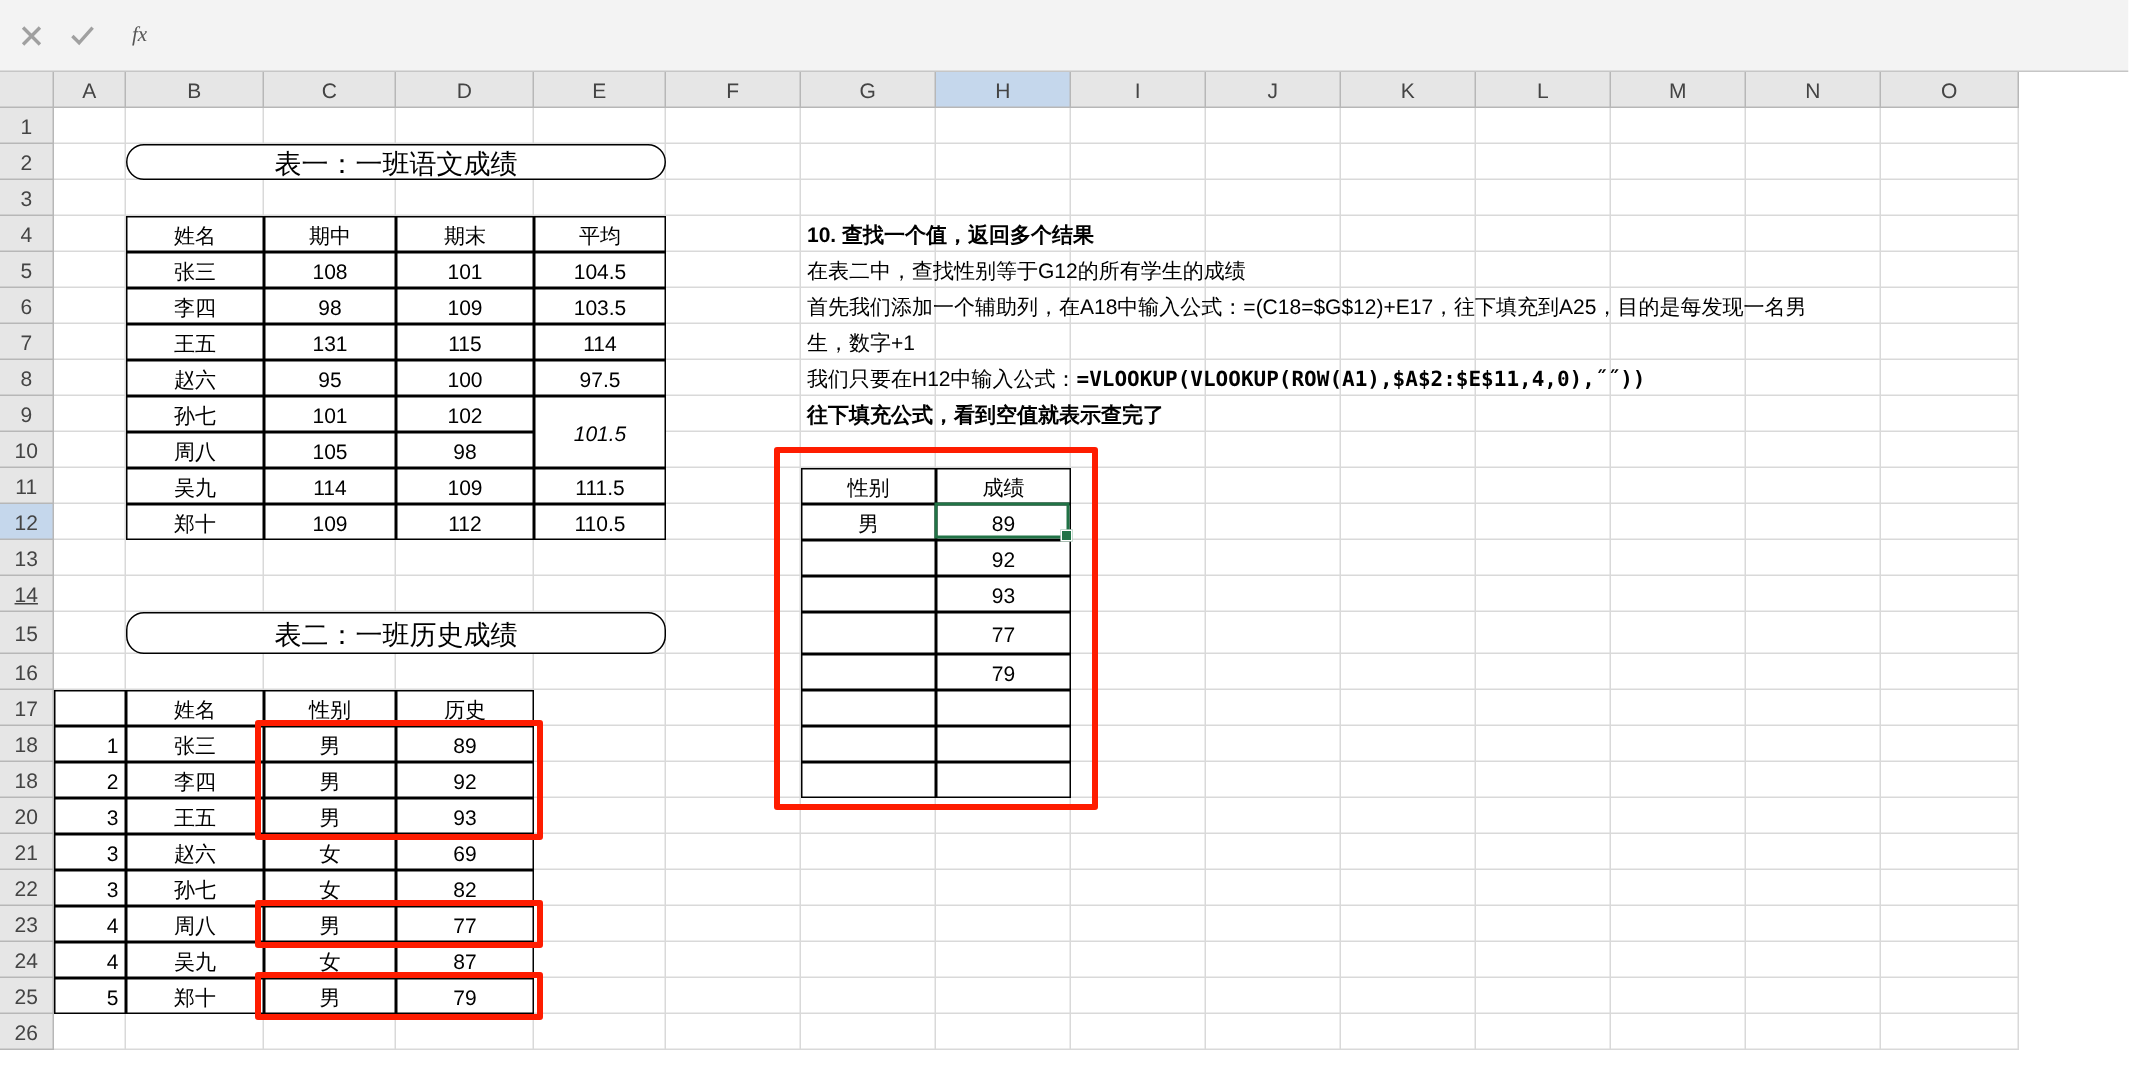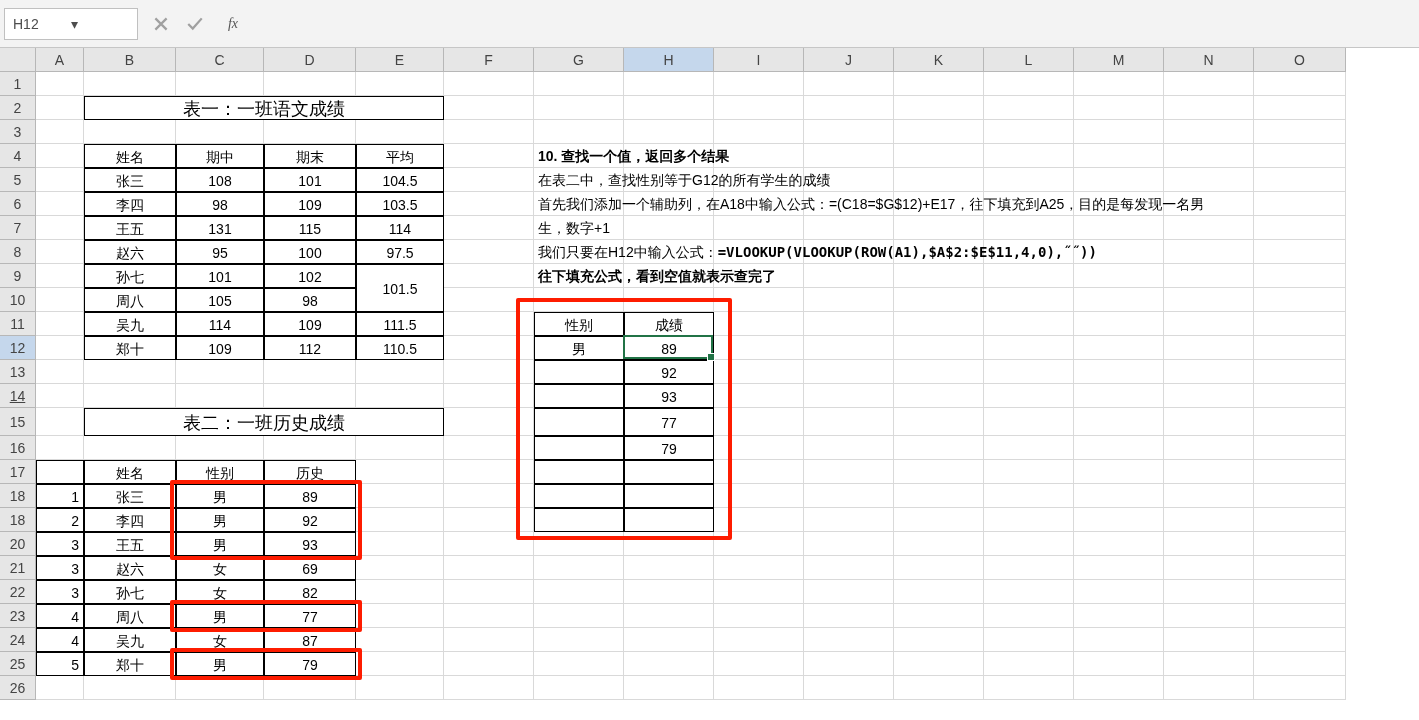--- a/index.html
+++ b/index.html
@@ -112,21 +112,21 @@
     border-right: 1px solid #d9d9d9;
     border-bottom: 1px solid #d9d9d9;
     padding: 0 4px;
     line-height: 24px;
     overflow: hidden;
     white-space: nowrap;
   }
   .cell.center { text-align: center; }
   .cell.right { text-align: right; }
   .cell.btop { border-top: 1.5px solid #000; }
-  .cell.bbot { border-bottom: 1.5px solid #000; }
+  .cell.bbot { border-bottom: 1.5px solid #000; border-radius: 12px; }
   .cell.blft { border-left: 1.5px solid #000; }
   .cell.brgt { border-right: 1.5px solid #000; }
   .cell.b-all { border: 1px solid #000; }
   .cell.fill-hd { background: #dcdcdc; }
   .cell.bold { font-weight: 700; }
   .cell.txt { overflow: visible; white-space: nowrap; }
 
   .active-cell {
     position: absolute;
     border: 2px solid #217346;
@@ -140,24 +140,20 @@
 
   .red-box {
     position: absolute; border: 4px solid #fe1c00; pointer-events: none; border-radius: 2px;
   }
 
 </style>
 </head>
 <body>
 
 <div class="fbar">
-  <div class="name-box">
-    <span>H12</span>
-    <span class="name-drop">▾</span>
-  </div>
   <div class="fbar-btns">
     <div class="fbar-btn">
       <svg viewBox="0 0 16 16">
           <path d="M3 3 L13 13 M13 3 L3 13" stroke="#a0a0a0" stroke-width="2" fill="none"></path>
         </svg>
     </div>
     <div class="fbar-btn">
       <svg viewBox="0 0 16 16">
           <path d="M2 8 L6 12 L14 3" stroke="#a0a0a0" stroke-width="2" fill="none"></path>
         </svg>
@@ -632,21 +628,21 @@
       <div class="cell center b-all" style="left: 140px; top: 216px; width: 88px; height: 24px; line-height: 24px; background: rgb(255, 255, 255);">105</div>
       <div class="cell center b-all" style="left: 228px; top: 216px; width: 92px; height: 24px; line-height: 24px; background: rgb(255, 255, 255);">98</div>
       <div class="cell center b-all" style="left: 48px; top: 240px; width: 92px; height: 24px; line-height: 24px; background: rgb(255, 255, 255);">吴九</div>
       <div class="cell center b-all" style="left: 140px; top: 240px; width: 88px; height: 24px; line-height: 24px; background: rgb(255, 255, 255);">114</div>
       <div class="cell center b-all" style="left: 228px; top: 240px; width: 92px; height: 24px; line-height: 24px; background: rgb(255, 255, 255);">109</div>
       <div class="cell center b-all" style="left: 320px; top: 240px; width: 88px; height: 24px; line-height: 24px; background: rgb(255, 255, 255);">111.5</div>
       <div class="cell center b-all" style="left: 48px; top: 264px; width: 92px; height: 24px; line-height: 24px; background: rgb(255, 255, 255);">郑十</div>
       <div class="cell center b-all" style="left: 140px; top: 264px; width: 88px; height: 24px; line-height: 24px; background: rgb(255, 255, 255);">109</div>
       <div class="cell center b-all" style="left: 228px; top: 264px; width: 92px; height: 24px; line-height: 24px; background: rgb(255, 255, 255);">112</div>
       <div class="cell center b-all" style="left: 320px; top: 264px; width: 88px; height: 24px; line-height: 24px; background: rgb(255, 255, 255);">110.5</div>
-      <div class="cell center b-all" style="left: 320px; top: 192px; width: 88px; height: 48px; line-height: 48px; background: rgb(255, 255, 255);">101.5</div>
+      <div class="cell center b-all" style="left: 320px; top: 192px; width: 88px; height: 48px; line-height: 48px; background: rgb(255, 255, 255); font-style: italic;">101.5</div>
       <div class="cell center btop bbot blft brgt txt" style="left: 48px; top: 336px; width: 360px; height: 28px; line-height: 28px; background: rgb(255, 255, 255); font-size: 18px; text-align: center;">表二：一班历史成绩</div>
       <div class="cell center b-all" style="left: 0px; top: 388px; width: 48px; height: 24px; line-height: 24px; background: rgb(255, 255, 255);"></div>
       <div class="cell center b-all" style="left: 48px; top: 388px; width: 92px; height: 24px; line-height: 24px; background: rgb(255, 255, 255);">姓名</div>
       <div class="cell center b-all" style="left: 140px; top: 388px; width: 88px; height: 24px; line-height: 24px; background: rgb(255, 255, 255);">性别</div>
       <div class="cell center b-all" style="left: 228px; top: 388px; width: 92px; height: 24px; line-height: 24px; background: rgb(255, 255, 255);">历史</div>
       <div class="cell center b-all right" style="left: 0px; top: 412px; width: 48px; height: 24px; line-height: 24px; background: rgb(255, 255, 255);">1</div>
       <div class="cell center b-all" style="left: 48px; top: 412px; width: 92px; height: 24px; line-height: 24px; background: rgb(255, 255, 255);">张三</div>
       <div class="cell center b-all" style="left: 140px; top: 412px; width: 88px; height: 24px; line-height: 24px; background: rgb(255, 255, 255);">男</div>
       <div class="cell center b-all" style="left: 228px; top: 412px; width: 92px; height: 24px; line-height: 24px; background: rgb(255, 255, 255);">89</div>
       <div class="cell center b-all right" style="left: 0px; top: 436px; width: 48px; height: 24px; line-height: 24px; background: rgb(255, 255, 255);">2</div>

